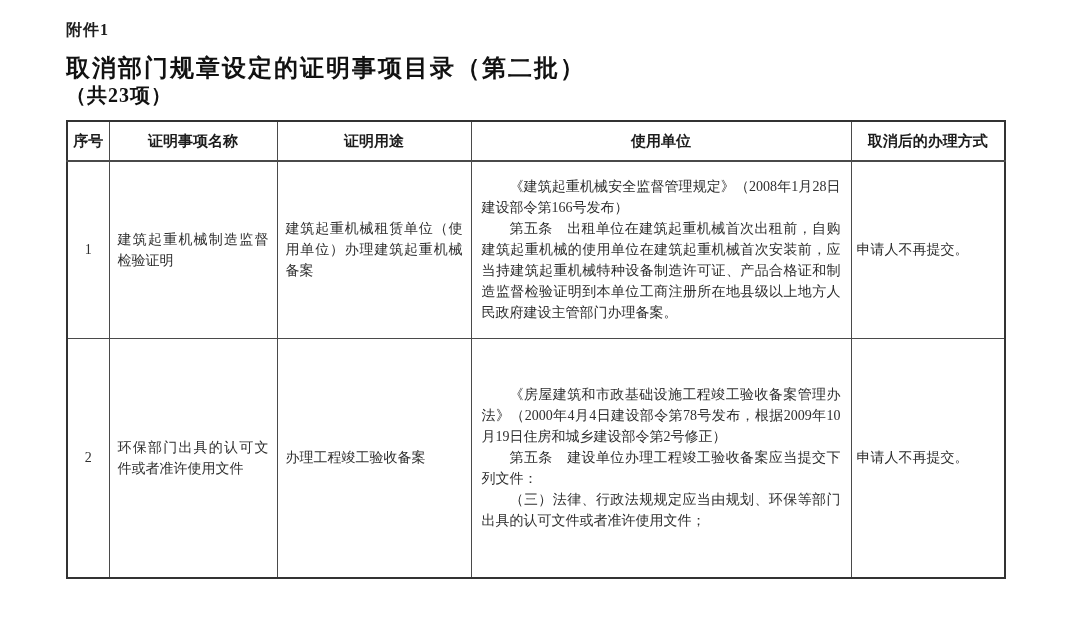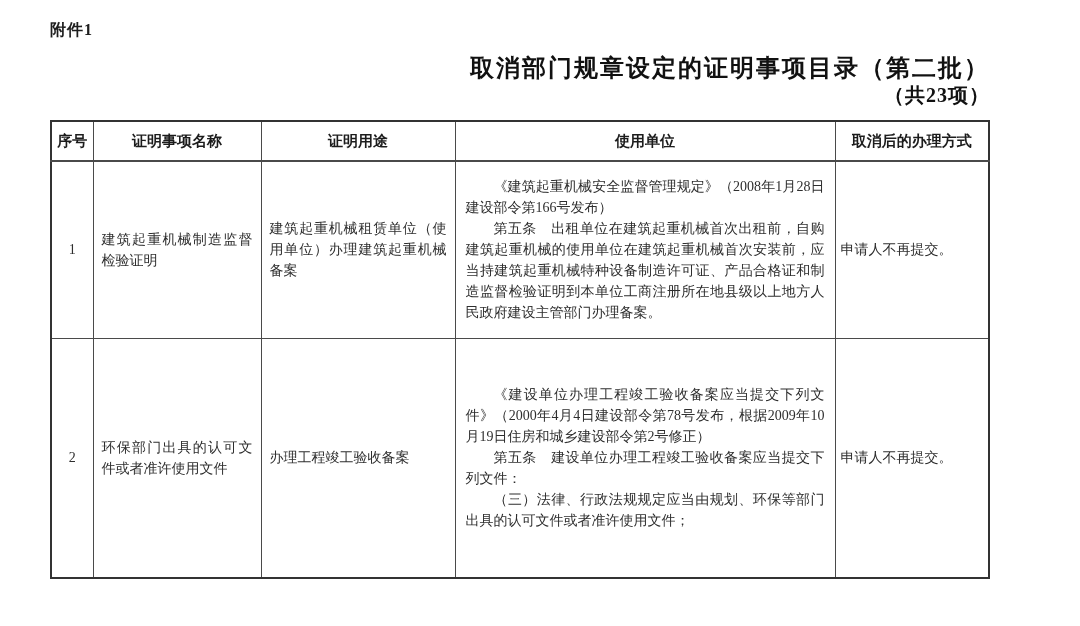--- a/index.html
+++ b/index.html
@@ -12,32 +12,32 @@
     color: #2b2b2b;
   }
   .page {
     position: relative;
     width: 1080px;
     height: 626px;
     background: #ffffff;
   }
   .content {
     position: absolute;
-    left: 50px;
+    left: 66px;
     top: 20px;
     width: 940px;
   }
   .attachment-label {
     font-size: 16px;
     font-weight: bold;
     color: #1e1e1e;
     letter-spacing: 1px;
   }
   .doc-title {
-    text-align: right;
+    text-align: left;
     font-weight: bold;
     color: #111111;
     margin-top: 12px;
     line-height: 1.25;
   }
   .doc-title .t1 {
     font-size: 24px;
     letter-spacing: 2px;
   }
   .doc-title .t2 {
@@ -131,21 +131,21 @@
             <p>《建筑起重机械安全监督管理规定》（2008年1月28日建设部令第166号发布）</p>
             <p>第五条　出租单位在建筑起重机械首次出租前，自购建筑起重机械的使用单位在建筑起重机械首次安装前，应当持建筑起重机械特种设备制造许可证、产品合格证和制造监督检验证明到本单位工商注册所在地县级以上地方人民政府建设主管部门办理备案。</p>
           </td>
           <td class="c-method">申请人不再提交。</td>
         </tr>
         <tr class="row-2">
           <td class="c-no">2</td>
           <td class="c-name">环保部门出具的认可文件或者准许使用文件</td>
           <td class="c-purpose">办理工程竣工验收备案</td>
           <td class="c-basis">
-            <p>《建设单位办理工程竣工验收备案应当提交下列文件》（2000年4月4日建设部令第78号发布，根据2009年10月19日住房和城乡建设部令第2号修正）</p>
+            <p>《房屋建筑和市政基础设施工程竣工验收备案管理办法》（2000年4月4日建设部令第78号发布，根据2009年10月19日住房和城乡建设部令第2号修正）</p>
             <p>第五条　建设单位办理工程竣工验收备案应当提交下列文件：</p>
             <p>（三）法律、行政法规规定应当由规划、环保等部门出具的认可文件或者准许使用文件；</p>
           </td>
           <td class="c-method">申请人不再提交。</td>
         </tr>
       </tbody>
     </table>
 
   </div>
 </div>

